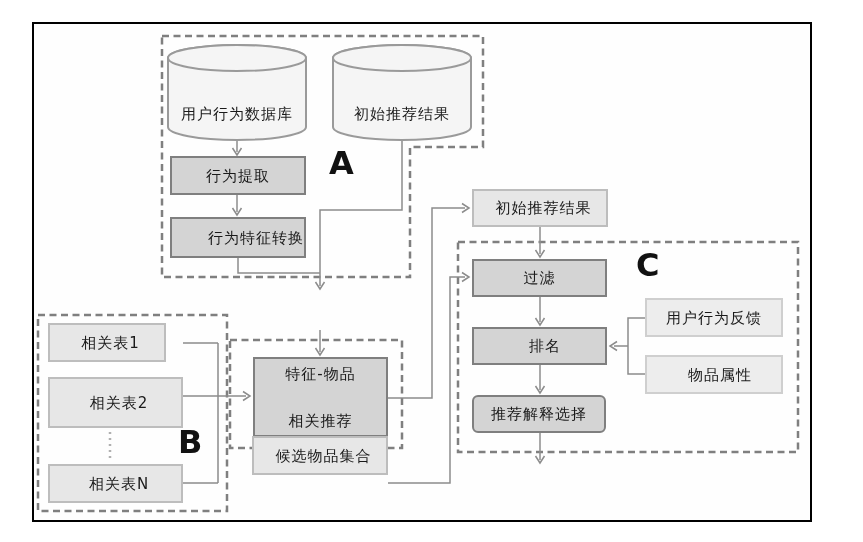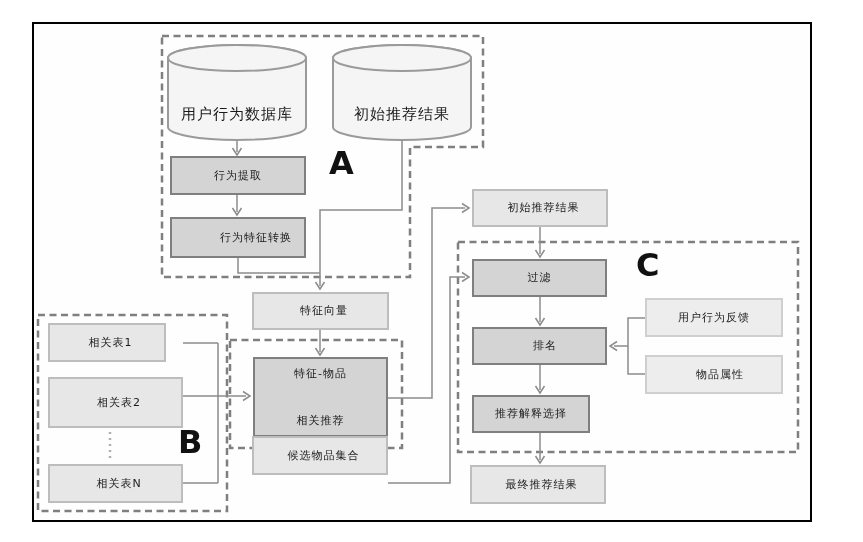--- a/index.html
+++ b/index.html
@@ -7,21 +7,21 @@
     position:relative;width:863px;height:542px;background:#ffffff;overflow:hidden;
     font-family:"DejaVu Sans",sans-serif;color:#1a1a1a;
   }
   #frame{
     position:absolute;left:32px;top:22px;width:780px;height:500px;
     border:2px solid #000;box-sizing:border-box;background:#fefefe;
   }
   #wires{position:absolute;left:0;top:0;width:863px;height:542px;pointer-events:none;}
   .box{
     position:absolute;box-sizing:border-box;display:flex;align-items:center;justify-content:center;
-    text-align:center;font-size:11px;line-height:20px;letter-spacing:1px;
+    text-align:center;font-size:15px;line-height:20px;letter-spacing:1px;
   }
   .box.dark{background:#d4d4d4;border:2px solid #7f7f7f;}
   .box.light{background:#e7e7e7;border:2px solid #bdbdbd;padding-left:7px;}
   .box.faint{background:#ededed;border:2px solid #cfcfcf;}
   .box.two{flex-direction:column;}
   .cyl-label{
     position:absolute;display:flex;align-items:center;justify-content:center;
     font-size:15px;letter-spacing:1px;text-align:right;margin-top:24px;
   }
   .region-label{
@@ -98,35 +98,33 @@
 
   <div class="cyl-label" style="left:168px;top:72px;width:138px;height:36px;">用户行为数据库</div>
   <div class="cyl-label" style="left:333px;top:72px;width:138px;height:36px;">初始推荐结果</div>
 
   <div class="region-label" style="left:329px;top:144px;">A</div>
   <div class="region-label" style="left:178px;top:423px;">B</div>
   <div class="region-label" style="left:636px;top:246px;">C</div>
 
   <div class="box dark" style="left:170px;top:156px;width:136px;height:39px;">行为提取</div>
   <div class="box dark" style="left:170px;top:217px;width:136px;height:41px;padding-left:36px;">行为特征转换</div>
-  <div class="box light" style="left:252px;top:292px;width:137px;height:38px;">特征向量</div>
 
   <div class="box dark two" style="left:253px;top:357px;width:135px;height:80px;gap:27px;">
     <span>特征-物品</span>
     <span>相关推荐</span>
   </div>
 
   <div class="box light" style="left:48px;top:323px;width:118px;height:39px;">相关表1</div>
   <div class="box light" style="left:48px;top:377px;width:135px;height:51px;">相关表2</div>
   <div class="box light" style="left:48px;top:464px;width:135px;height:39px;">相关表N</div>
 
   <div class="box light" style="left:252px;top:436px;width:136px;height:39px;">候选物品集合</div>
 
   <div class="box light" style="left:472px;top:189px;width:136px;height:38px;">初始推荐结果</div>
   <div class="box dark" style="left:472px;top:259px;width:135px;height:38px;">过滤</div>
   <div class="box dark" style="left:472px;top:327px;width:135px;height:38px;padding-left:11px;">排名</div>
-  <div class="box dark" style="left:472px;top:395px;width:118px;height:38px;">推荐解释选择</div>
-  <div class="box light" style="left:470px;top:465px;width:136px;height:39px;">最终推荐结果</div>
+  <div class="box dark" style="left:472px;top:395px;width:134px;height:38px;border-radius:6px;">推荐解释选择</div>
 
   <div class="box faint" style="left:645px;top:298px;width:138px;height:39px;">用户行为反馈</div>
   <div class="box faint" style="left:645px;top:355px;width:138px;height:39px;padding-left:12px;">物品属性</div>
 
 </div>
 
 </body></html>

